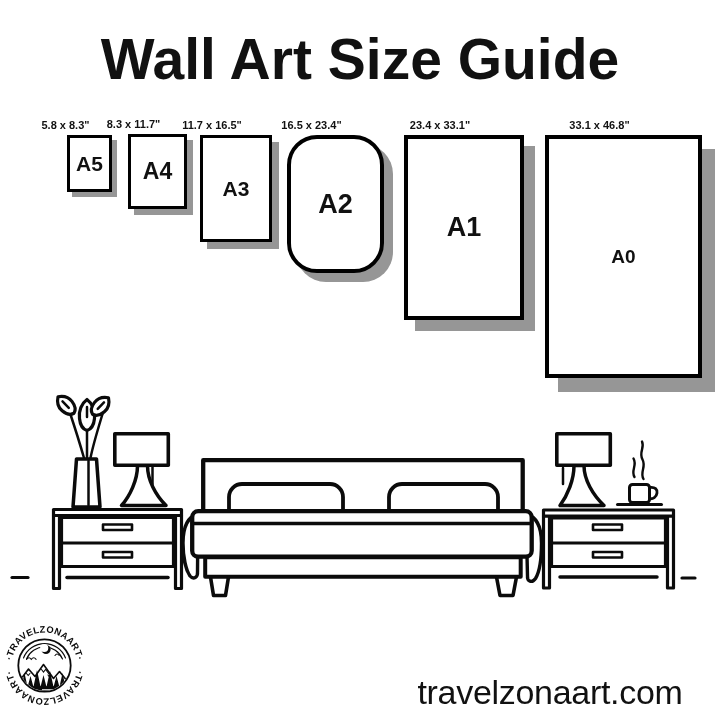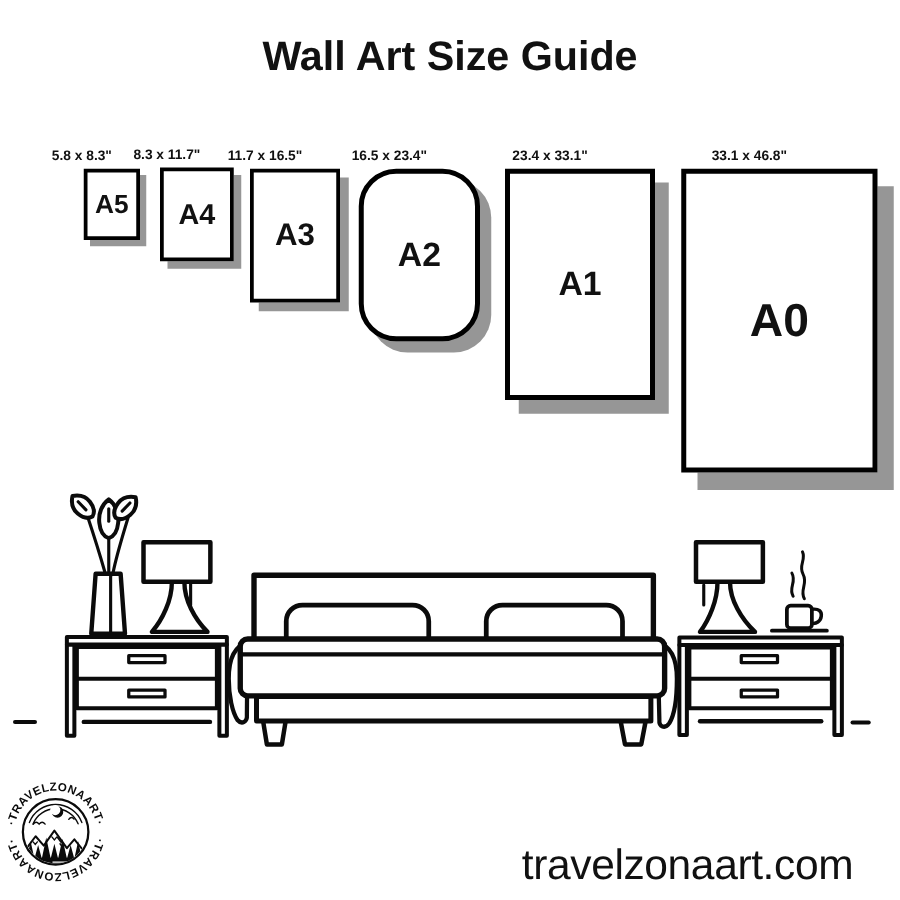--- a/index.html
+++ b/index.html
@@ -2,45 +2,45 @@
 <html><head>
 <meta charset="utf-8">
 <style>
   html,body{margin:0;padding:0;background:#fff;}
   .stage{
     position:relative;width:720px;height:720px;background:#ffffff;
     font-family:"Liberation Sans",sans-serif;overflow:hidden;color:#0b0b0b;
   }
   .title{
     position:absolute;top:26px;left:0;right:0;text-align:center;
-    font-size:33px;font-weight:700;letter-spacing:0;color:#111;
+    font-size:57px;font-weight:700;letter-spacing:0;color:#111;
   }
   
   .paper{position:absolute;}
   .paper .dim{
     position:absolute;bottom:100%;left:50%;transform:translateX(-50%);
     margin-bottom:4px;font-size:11px;font-weight:700;white-space:nowrap;color:#111;
   }
   .paper .sheet{
     width:100%;height:100%;box-sizing:border-box;background:#fff;
     border:3px solid #000;display:flex;align-items:center;justify-content:center;
     font-weight:700;color:#111;margin-left:24px;
   }
   .p-a5{left:43px;top:135px;width:45px;height:57px;}
   .p-a5 .sheet{box-shadow:5px 5px 0 #969696;font-size:21px;}
   .p-a4{left:104px;top:134px;width:59px;height:75px;}
   .p-a4 .sheet{box-shadow:6px 6px 0 #969696;font-size:23px;}
   .p-a3{left:176px;top:135px;width:72px;height:107px;}
-  .p-a3 .sheet{box-shadow:7px 7px 0 #969696;font-size:25px;}
+  .p-a3 .sheet{box-shadow:7px 7px 0 #969696;font-size:21px;}
   .p-a2{left:263px;top:135px;width:97px;height:138px;}
   .p-a2 .sheet{box-shadow:9px 9px 0 #969696;font-size:27px;border-width:4px;border-radius:30px;}
   .p-a1{left:380px;top:135px;width:120px;height:185px;}
   .p-a1 .sheet{box-shadow:11px 11px 0 #969696;font-size:27px;border-width:4px;}
   .p-a0{left:521px;top:135px;width:157px;height:243px;}
-  .p-a0 .sheet{box-shadow:13px 14px 0 #969696;font-size:37px;border-width:4px;}
+  .p-a0 .sheet{box-shadow:13px 14px 0 #969696;font-size:19px;border-width:4px;}
   
   .scene{position:absolute;left:0;top:0;width:720px;height:720px;pointer-events:none;}
   .ln{fill:#fff;stroke:#0b0b0b;stroke-width:3.2;stroke-linejoin:round;stroke-linecap:round;}
   .ln4{fill:#fff;stroke:#0b0b0b;stroke-width:4.3;stroke-linejoin:round;stroke-linecap:round;}
   .st{fill:none;stroke:#0b0b0b;stroke-width:3.2;stroke-linecap:round;stroke-linejoin:round;}
   .thin{fill:none;stroke:#0b0b0b;stroke-width:2.5;stroke-linecap:round;}
   
   .logo{position:absolute;left:2px;top:623px;width:85px;height:85px;}
   .ring-txt{font-family:"Liberation Sans",sans-serif;font-size:9.3px;font-weight:700;
     letter-spacing:0.35px;fill:#0b0b0b;}

